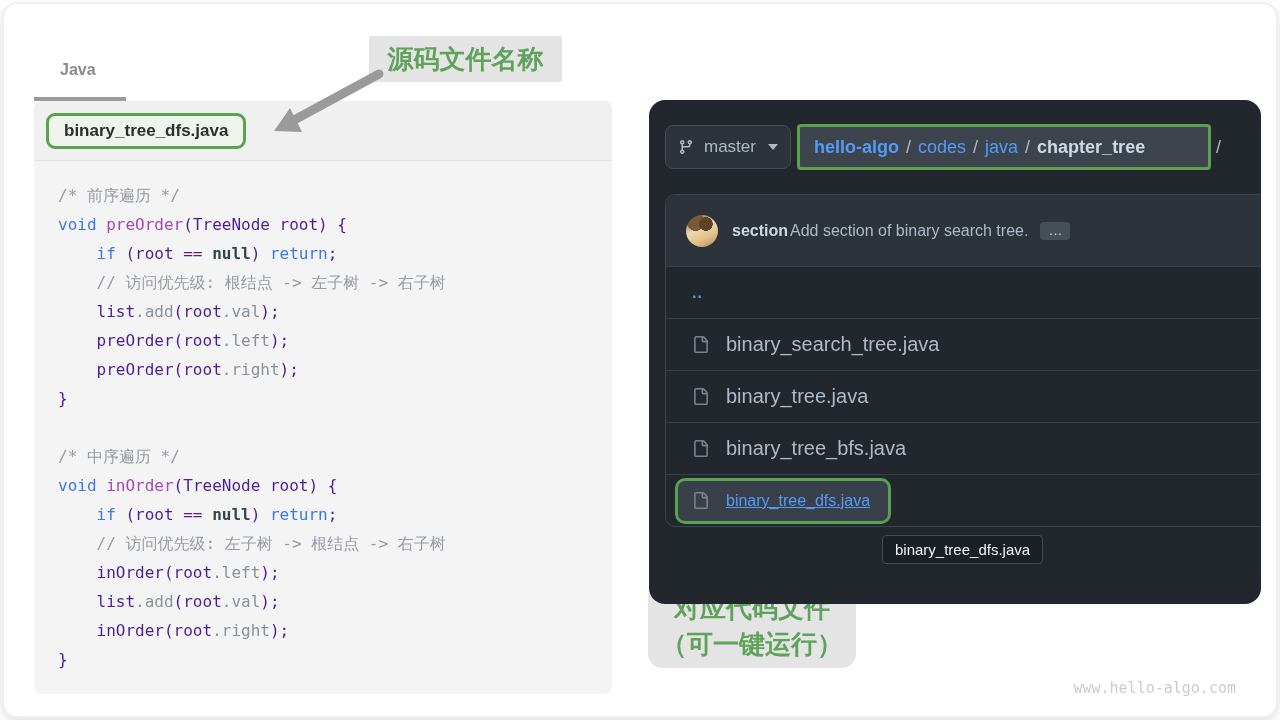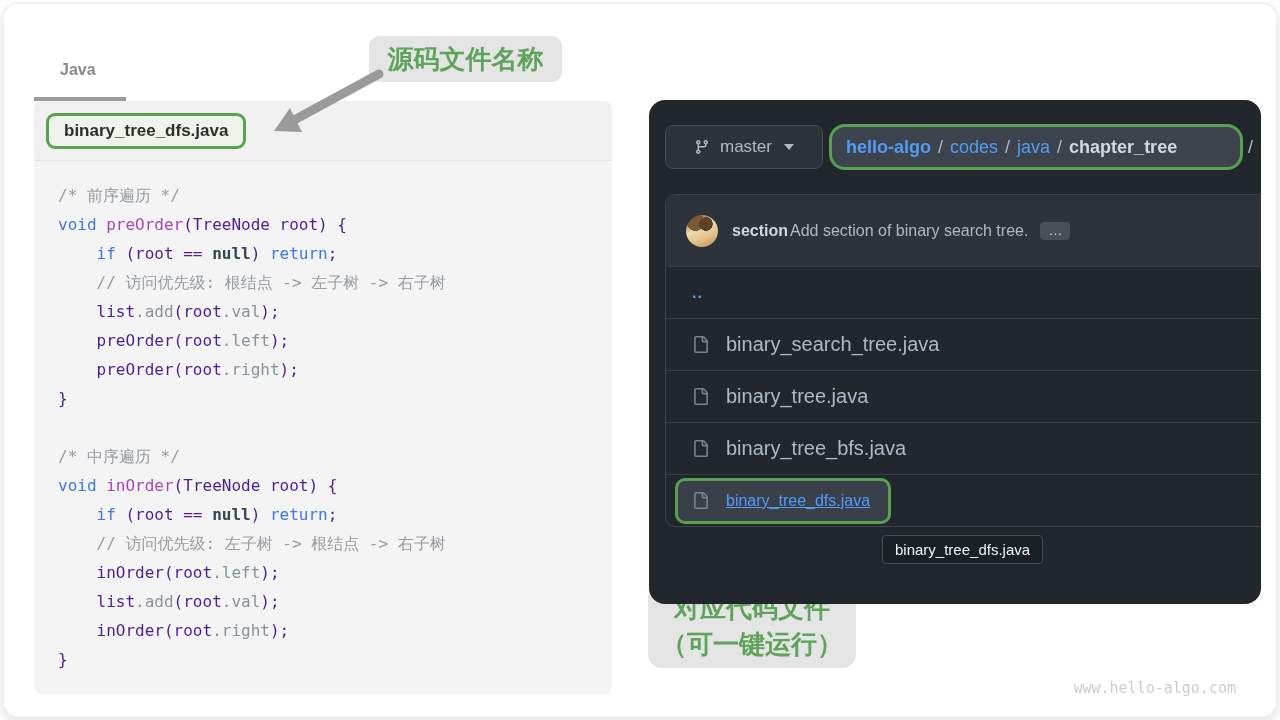--- a/index.html
+++ b/index.html
@@ -26,42 +26,42 @@
   .code-line { height:29px; }
   .tk-p   { color:#4c1d95; }
   .tk-kw  { color:#3b78e7; }
   .tk-fn  { color:#a846b9; }
   .tk-cm  { color:#969ca3; }
   .tk-at  { color:#87929b; }
   .tk-lit { color:#36464e; font-weight:bold; }
 
   
   .anno {
-    position:absolute; background:#e3e4e3; border-radius:10px;
+    position:absolute; background:#e3e4e3; border-radius:2px;
     color:#5ea25b; font-weight:bold; text-align:center;
     display:flex; flex-direction:column; justify-content:center;
   }
   .anno-top { left:365px; top:32px; width:193px; height:46px; font-size:26px; }
   .anno-bottom { left:644px; top:580px; width:208px; height:84px; font-size:26px; line-height:36px; border-radius:14px; }
   .arrow-svg { position:absolute; }
   .watermark { position:absolute; right:40px; top:675px; font-family:"DejaVu Sans Mono", monospace; font-size:15px; color:#c9cdcf;margin-left:12px; }
 
   
   .gh-panel { position:absolute; left:645px; top:96px; width:612px; height:504px; background:#22272e; border-radius:16px; overflow:hidden; }
   .gh-toolbar { position:absolute; left:16px; top:24px; height:46px; display:flex; align-items:center; white-space:nowrap; }
   .branch-btn {
-    height:44px; display:flex; align-items:center; padding:0 28px;
+    height:44px; display:flex; align-items:center; padding:0 12px;
     background:#2d333b; border:1px solid #444c56; border-radius:8px;
     color:#adbac7; font-size:17px; cursor:pointer; font-family:inherit;
   }
   .branch-btn .blabel { margin:0 12px 0 10px; }
   .caret-down { width:0; height:0; border-left:5px solid transparent; border-right:5px solid transparent; border-top:6px solid #adbac7; }
   .breadcrumb-box {
     margin-left:6px; height:46px; width:414px; display:flex; align-items:center;
-    padding:0 14px; background:#3d444d; border:3px solid #5aa152; border-radius:16px;
+    padding:0 14px; background:#3d444d; border:3px solid #5aa152; border-radius:4px;
     font-size:18px; white-space:nowrap; overflow:hidden;
   }
   .bc-sep { color:#adbac7; margin:0 7px; }
   .bc-repo { color:#539bf5; font-weight:bold; }
   .bc-link { color:#539bf5; cursor:pointer; }
   .bc-current { color:#cdd9e5; font-weight:bold; }
   .bc-trailing { color:#adbac7; margin-left:5px; font-size:18px; }
 
   .file-container { position:absolute; left:16px; top:94px; width:620px; border:1px solid #3d444d; border-radius:10px; }
   .commit-row { height:71px; background:#2d333b; border-radius:10px 10px 0 0; display:flex; align-items:center; padding-left:20px; }

